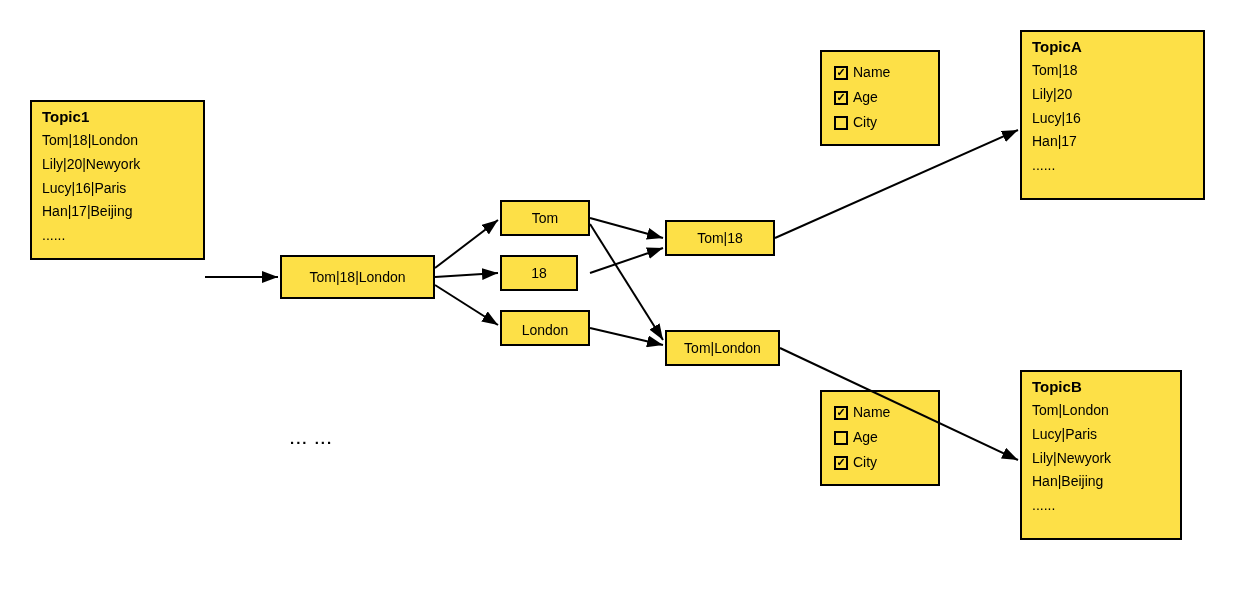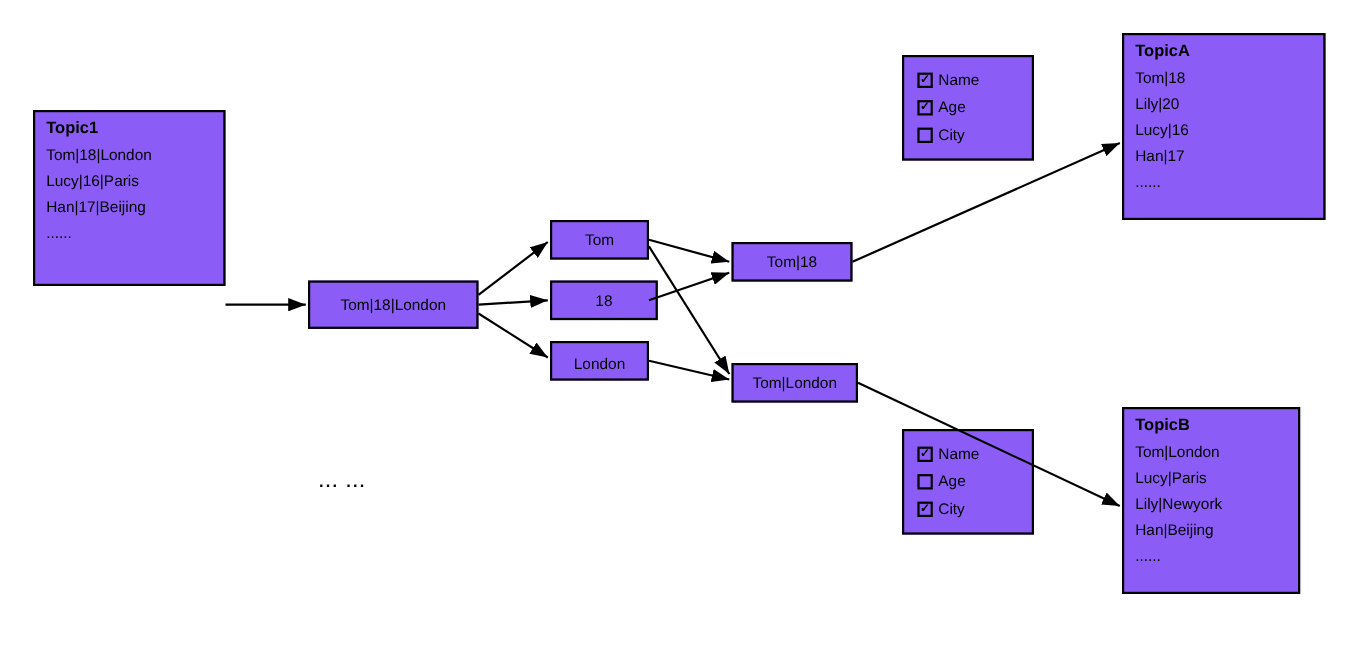--- a/index.html
+++ b/index.html
@@ -8,21 +8,21 @@
       height: 603px;
       background: #fff;
       font-family: Arial, sans-serif;
       font-size: 14px;
       position: relative;
       overflow: hidden;
     }
     .box {
       position: absolute;
       border: 2px solid #000;
-      background: #8b5cf6;
+      background: #fde047;
       padding: 6px 10px;
     }
     .box-title {
       font-weight: bold;
       font-size: 15px;
       margin-bottom: 4px;
     }
     .box-content {
       line-height: 1.7;
       font-size: 14px;
@@ -65,35 +65,36 @@
       letter-spacing: 2px;
     }
   </style>
 </head>
 <body>
 
 <div class="box" style="left: 30px; top: 100px; width: 175px; min-height: 160px;">
   <div class="box-title">Topic1</div>
   <div class="box-content">
     <div>Tom|18|London</div>
+    <div>Lily|20|Newyork</div>
     <div>Lucy|16|Paris</div>
     <div>Han|17|Beijing</div>
     <div>......</div>
   </div>
 </div>
 
 <div class="box" style="left: 280px; top: 255px; width: 155px; height: 44px; display:flex; align-items:center; justify-content:center;">
   <span style="font-size:14px;">Tom|18|London</span>
 </div>
 
 <div class="box" style="left: 500px; top: 200px; width: 90px; height: 36px; display:flex; align-items:center; justify-content:center;">
   <span>Tom</span>
 </div>
 
-<div class="box" style="left: 500px; top: 255px; width: 98px; height: 36px; display:flex; align-items:center; justify-content:center;">
+<div class="box" style="left: 500px; top: 255px; width: 78px; height: 36px; display:flex; align-items:center; justify-content:center;">
   <span>18</span>
 </div>
 
 <div class="box" style="left: 500px; top: 310px; width: 90px; height: 36px; display:flex; align-items:flex-end; justify-content:center;">
   <span>London</span>
 </div>
 
 <div class="box" style="left: 665px; top: 220px; width: 110px; height: 36px; display:flex; align-items:center; justify-content:center;">
   <span>Tom|18</span>
 </div>

